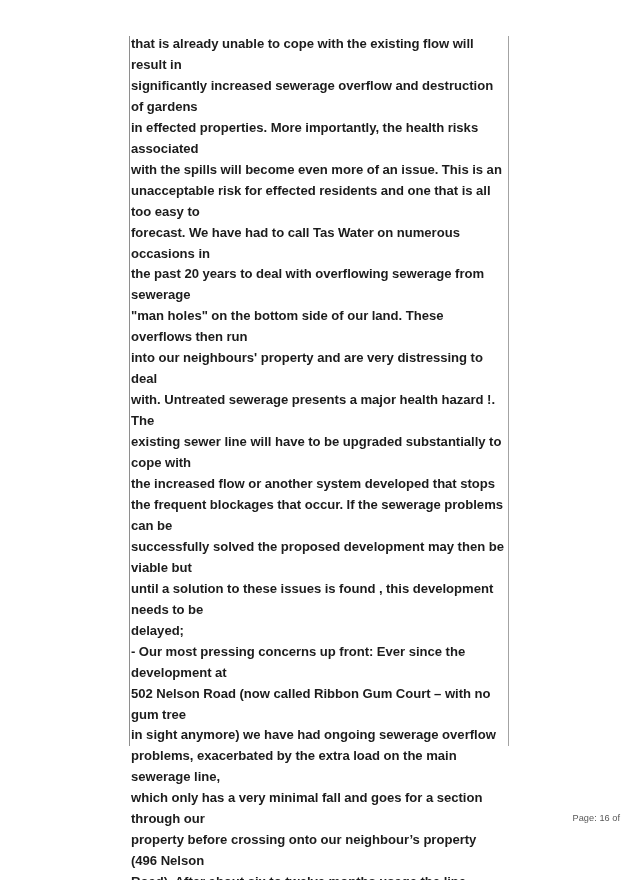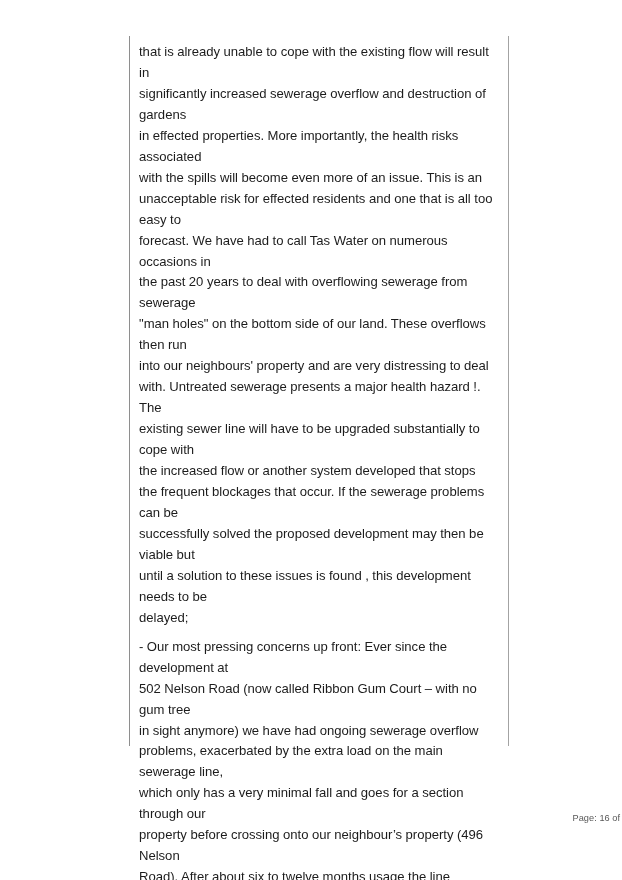--- a/index.html
+++ b/index.html
@@ -42,24 +42,25 @@
     top: 34px;
     width: 374px;
     font-size: 13.1px;
     line-height: 20.95px;
     letter-spacing: -0.02px;
     color: #1c1c1c;
     -webkit-font-smoothing: antialiased;
   }
 
   #text-block p {
-    margin: 8px;
+    margin: 0;
     padding: 0;
     white-space: pre-wrap;
     word-spacing: -0.1px;
+    font-weight: bold;
   }
 
   #footer {
     position: absolute;
     left: 0;
     top: 812px;
     width: 585px;
     text-align: right;
     font-size: 9.2px;
     line-height: 12px;

